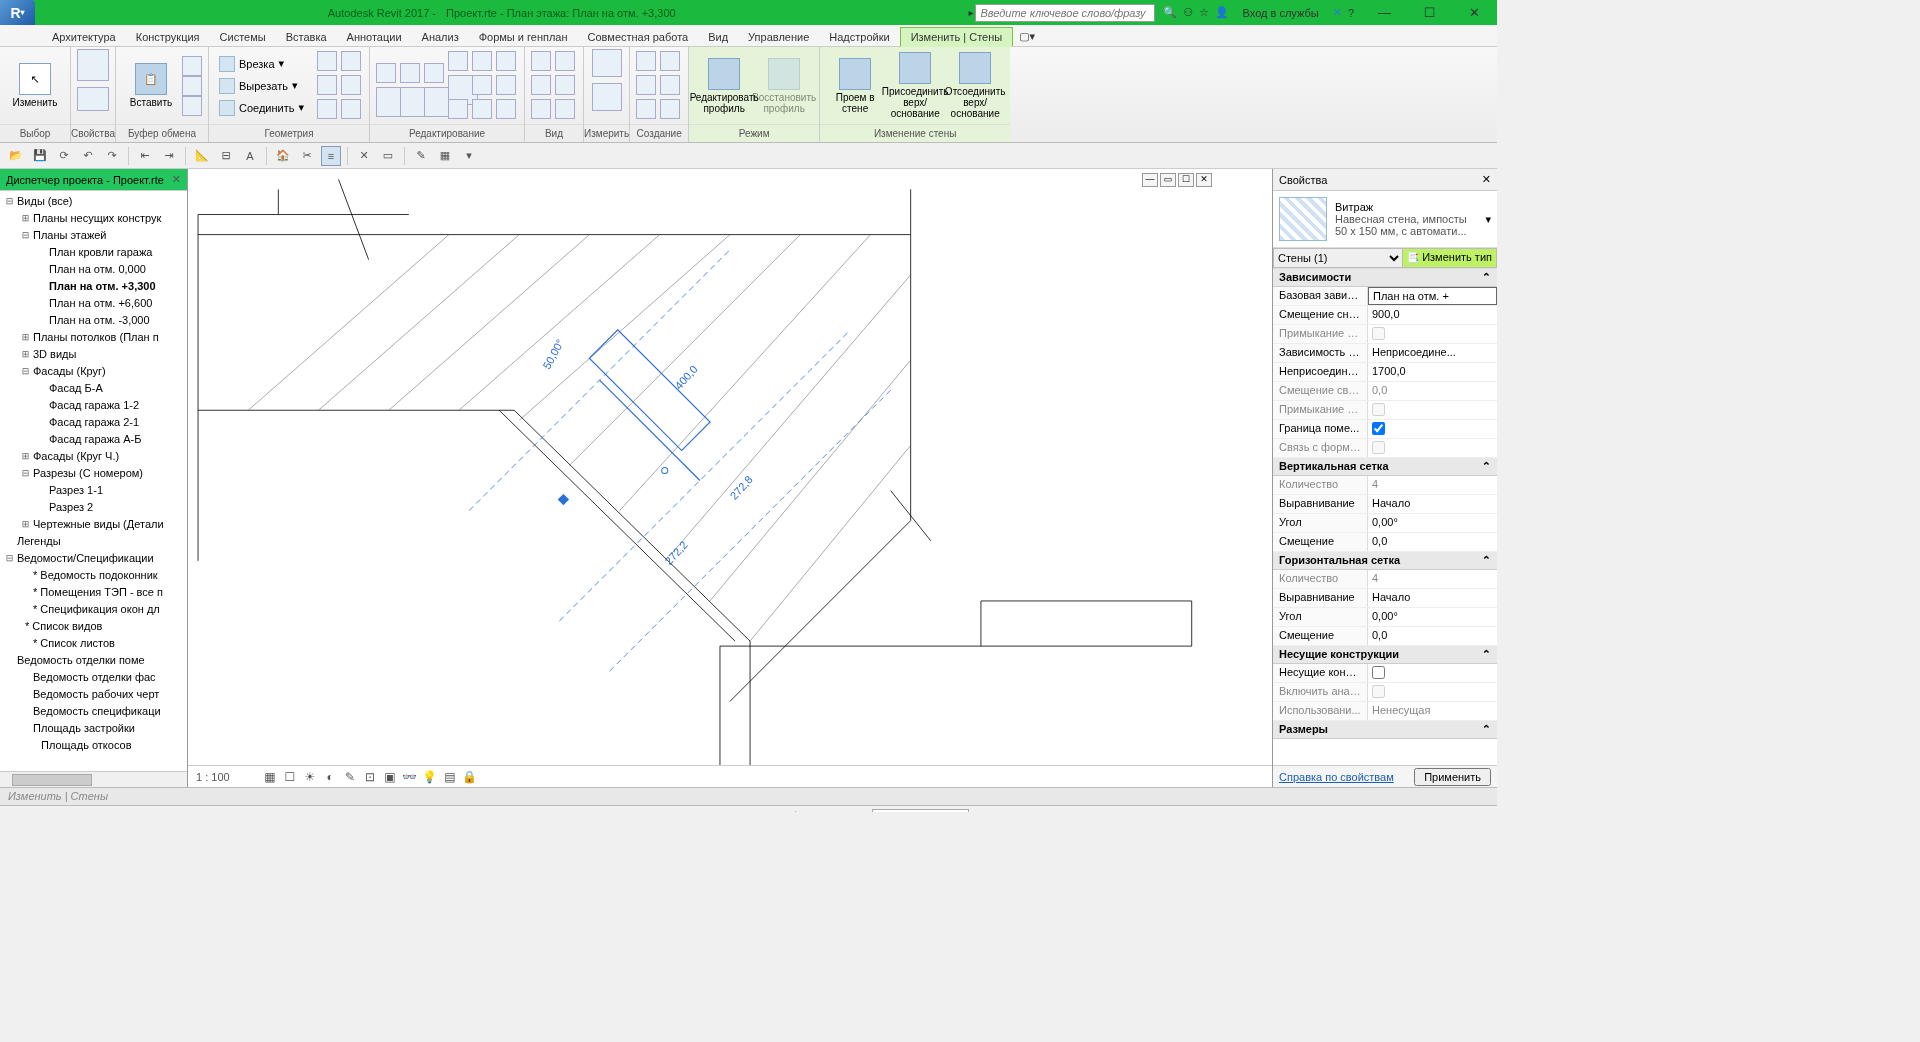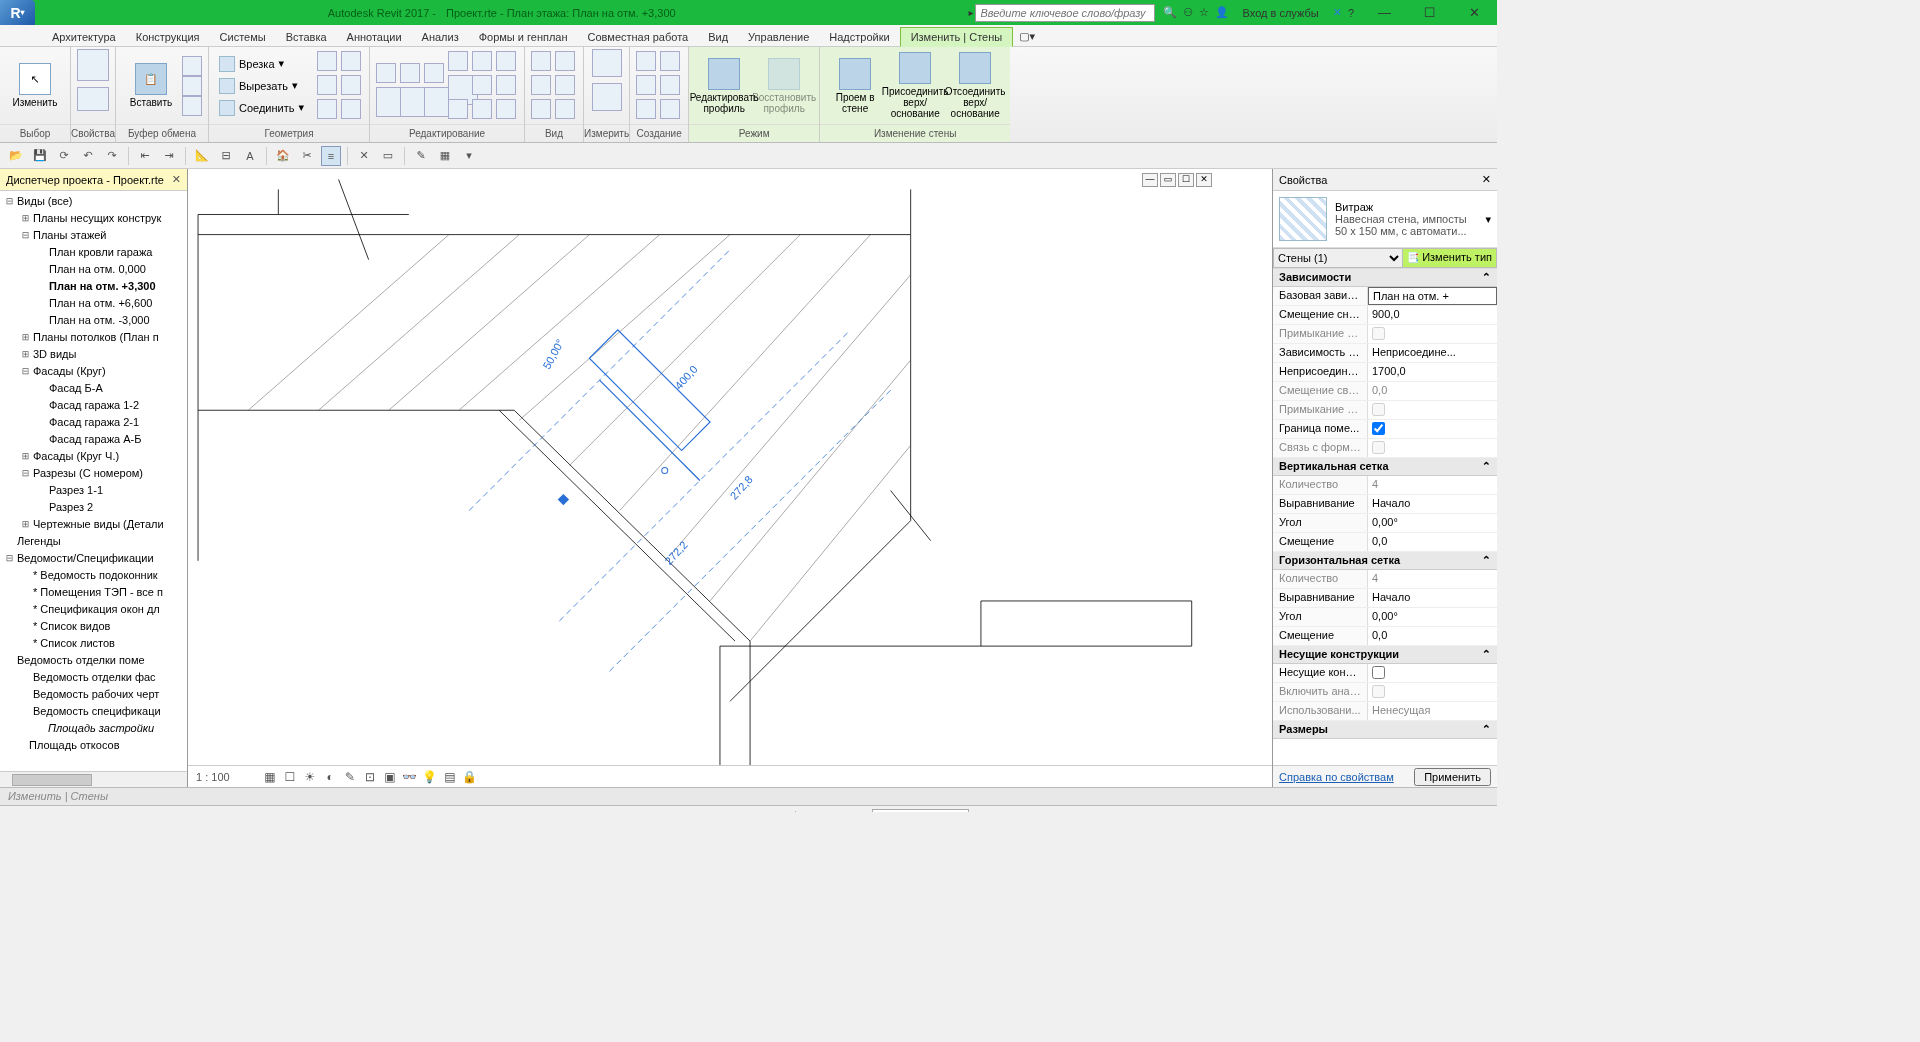--- a/index.html
+++ b/index.html
@@ -42,21 +42,21 @@
 
 
 .quick-access { height: 26px; background: #f0f0f0; border-bottom: 1px solid #ccc; display: flex; align-items: center; padding: 0 6px; gap: 4px; }
 .qa-btn { width: 20px; height: 20px; display: flex; align-items: center; justify-content: center; cursor: pointer; color: #555; border: 1px solid transparent; }
 .qa-btn.active { background: #d2e3f2; border-color: #89b; }
 .qa-sep { width: 1px; height: 18px; background: #ccc; margin: 0 2px; }
 
 
 .main-area { display: flex; height: 618px; }
 .project-browser { width: 188px; background: #fff; border-right: 1px solid #999; display: flex; flex-direction: column; }
-.pb-title { height: 22px; background: #fef9c3; border-bottom: 1px solid #ccc; padding: 3px 6px; display: flex; justify-content: space-between; align-items: center; }
+.pb-title { height: 22px; background: #22c55e; border-bottom: 1px solid #ccc; padding: 3px 6px; display: flex; justify-content: space-between; align-items: center; }
 .pb-title .close { cursor: pointer; color: #555; }
 .pb-tree { flex: 1; overflow: hidden; padding: 2px 0; }
 .tree-item { padding: 1px 2px 1px 4px; white-space: nowrap; overflow: hidden; cursor: pointer; line-height: 15px; display: flex; align-items: center; gap: 2px; }
 .tree-item.bold { font-weight: bold; }
 .tree-item .exp { width: 11px; display: inline-block; text-align: center; color: #666; font-size: 9px; }
 .pb-scroll { height: 16px; background: #f0f0f0; border-top: 1px solid #ccc; position: relative; }
 .pb-scroll .thumb { position: absolute; left: 12px; top: 2px; width: 80px; height: 12px; background: #ccc; border: 1px solid #aaa; }
 
 
 .canvas-wrap { flex: 1; position: relative; background: #fff; }
@@ -408,21 +408,21 @@
           <span>* Ведомость подоконник</span>
         </div>
         <div class="tree-item" style="padding-left: 20px;">
           <span class="exp"></span>
           <span>* Помещения ТЭП - все п</span>
         </div>
         <div class="tree-item" style="padding-left: 20px;">
           <span class="exp"></span>
           <span>* Спецификация окон дл</span>
         </div>
-        <div class="tree-item" style="padding-left: 20px;">
+        <div class="tree-item" style="padding-left: 12px;">
           <span class="exp"></span>
           <span>* Список видов</span>
         </div>
         <div class="tree-item" style="padding-left: 20px;">
           <span class="exp"></span>
           <span>* Список листов</span>
         </div>
         <div class="tree-item" style="padding-left: 4px;">
           <span class="exp"></span>
           <span>Ведомость отделки поме</span>
@@ -432,25 +432,25 @@
           <span>Ведомость отделки фас</span>
         </div>
         <div class="tree-item" style="padding-left: 20px;">
           <span class="exp"></span>
           <span>Ведомость рабочих черт</span>
         </div>
         <div class="tree-item" style="padding-left: 20px;">
           <span class="exp"></span>
           <span>Ведомость спецификаци</span>
         </div>
-        <div class="tree-item" style="padding-left: 35px; font-style: italic;">
+        <div class="tree-item" style="padding-left: 20px;">
           <span class="exp"></span>
           <span>Площадь застройки</span>
         </div>
-        <div class="tree-item" style="padding-left: 16px;">
+        <div class="tree-item" style="padding-left: 28px;">
           <span class="exp"></span>
           <span>Площадь откосов</span>
         </div>
       </div>
     <div class="pb-scroll">
         <div class="thumb"></div>
       </div>
   </div>
 
   <div class="canvas-wrap">

